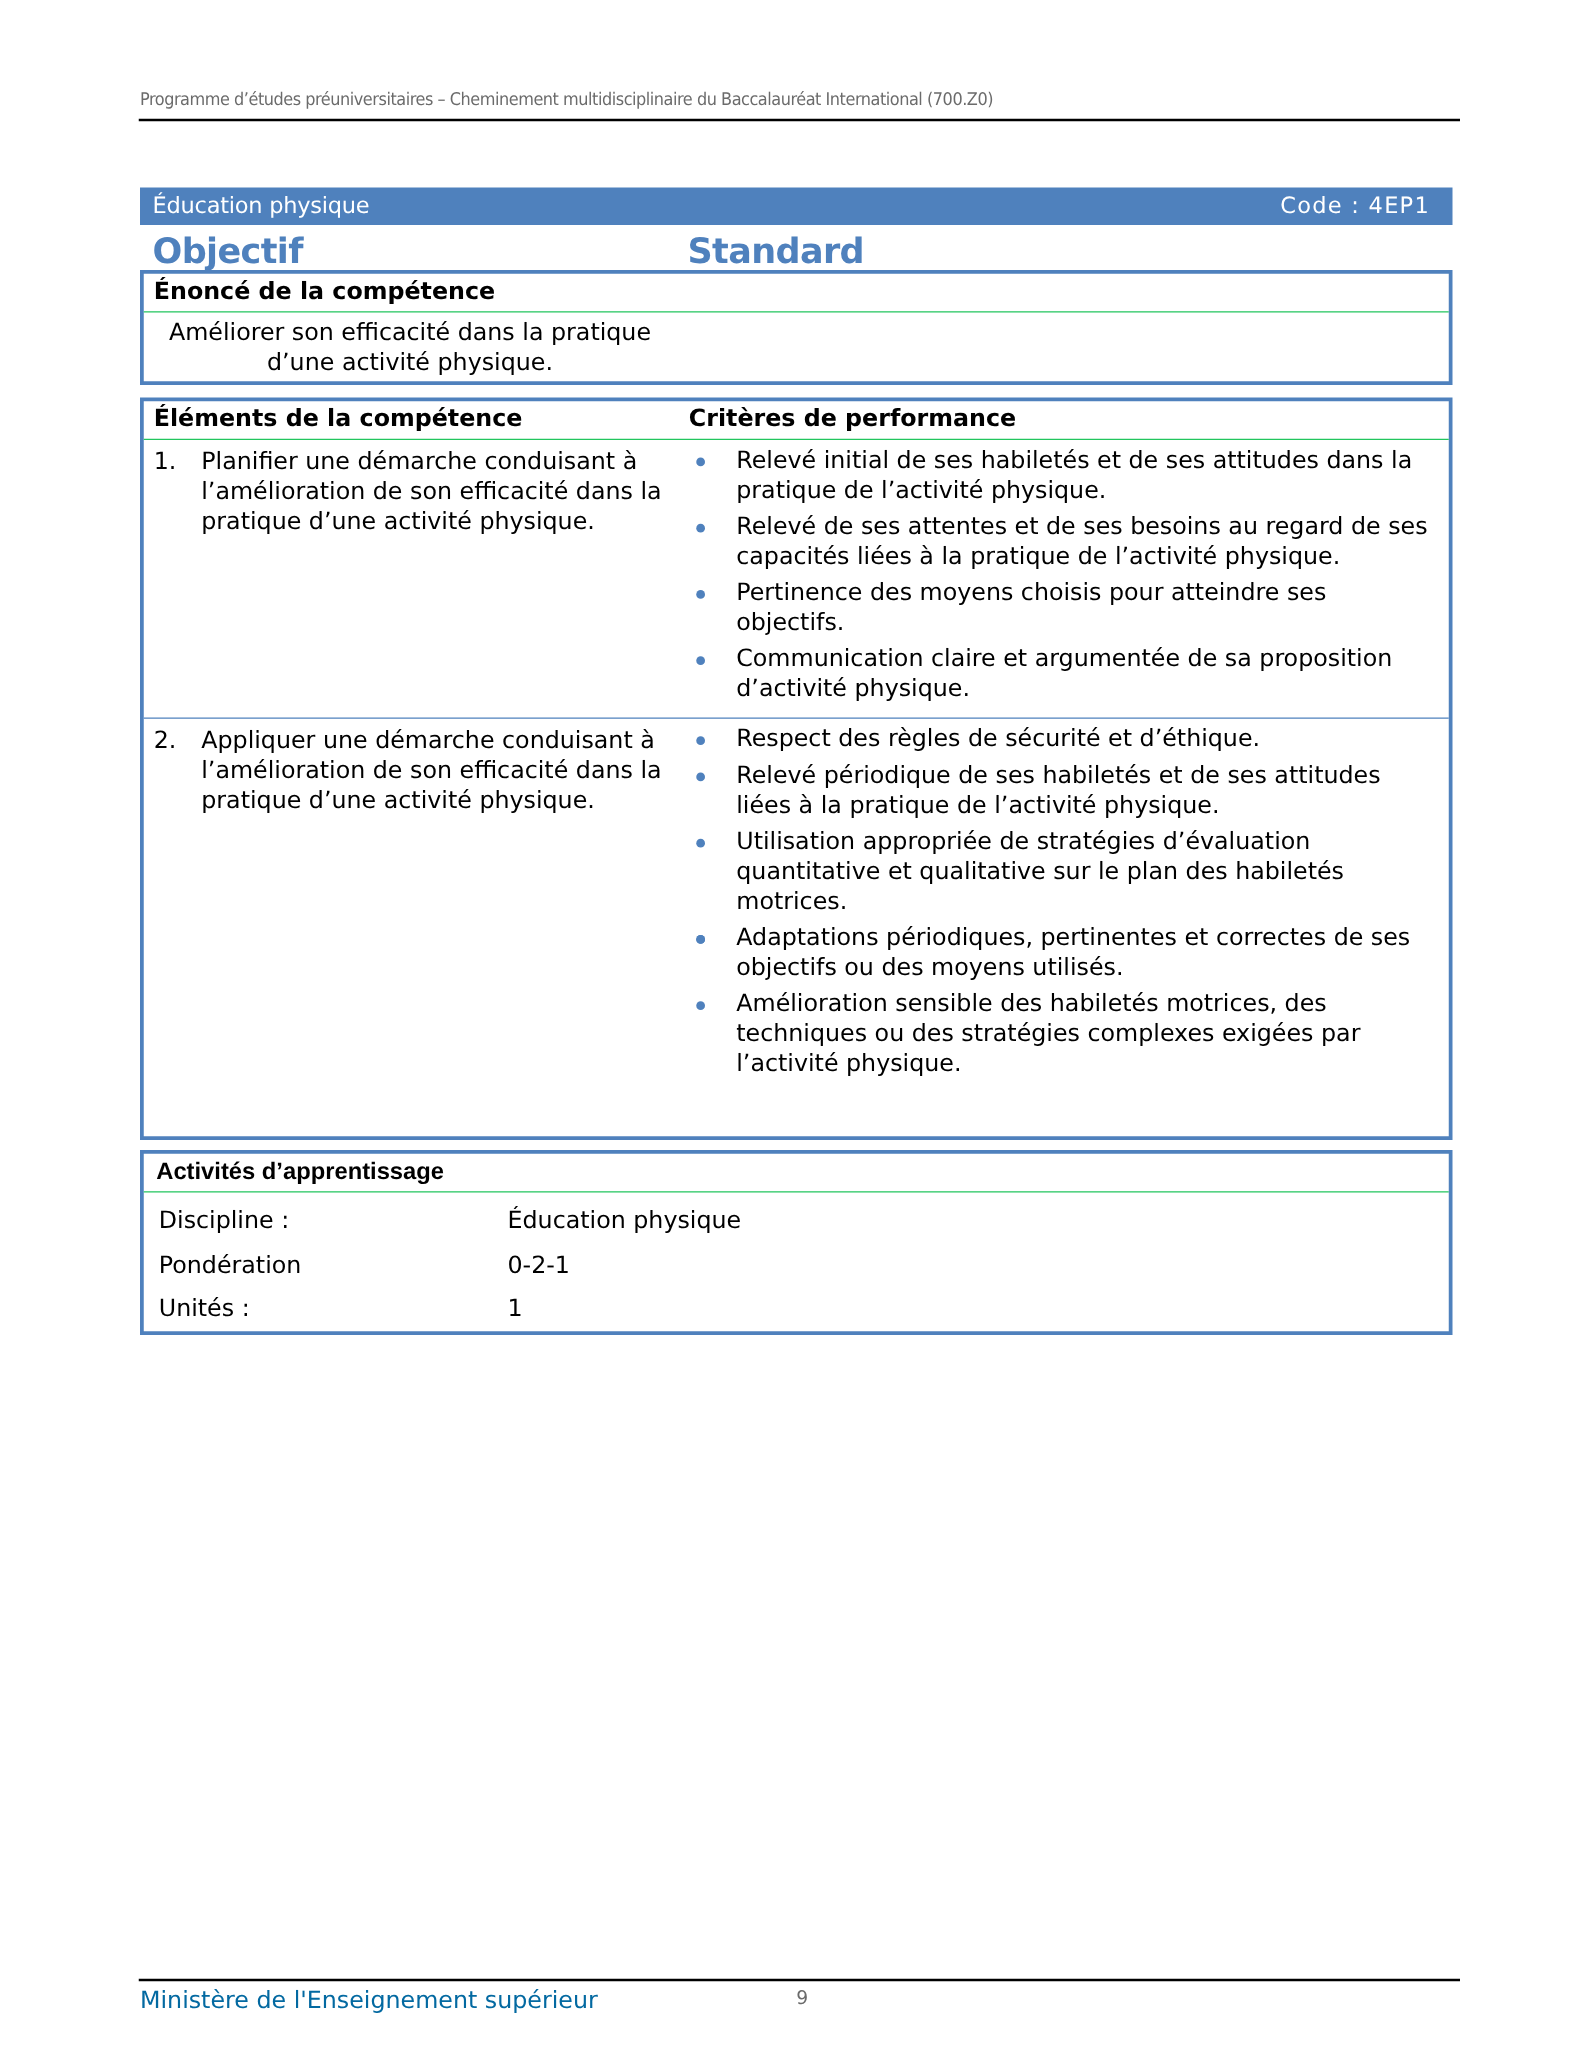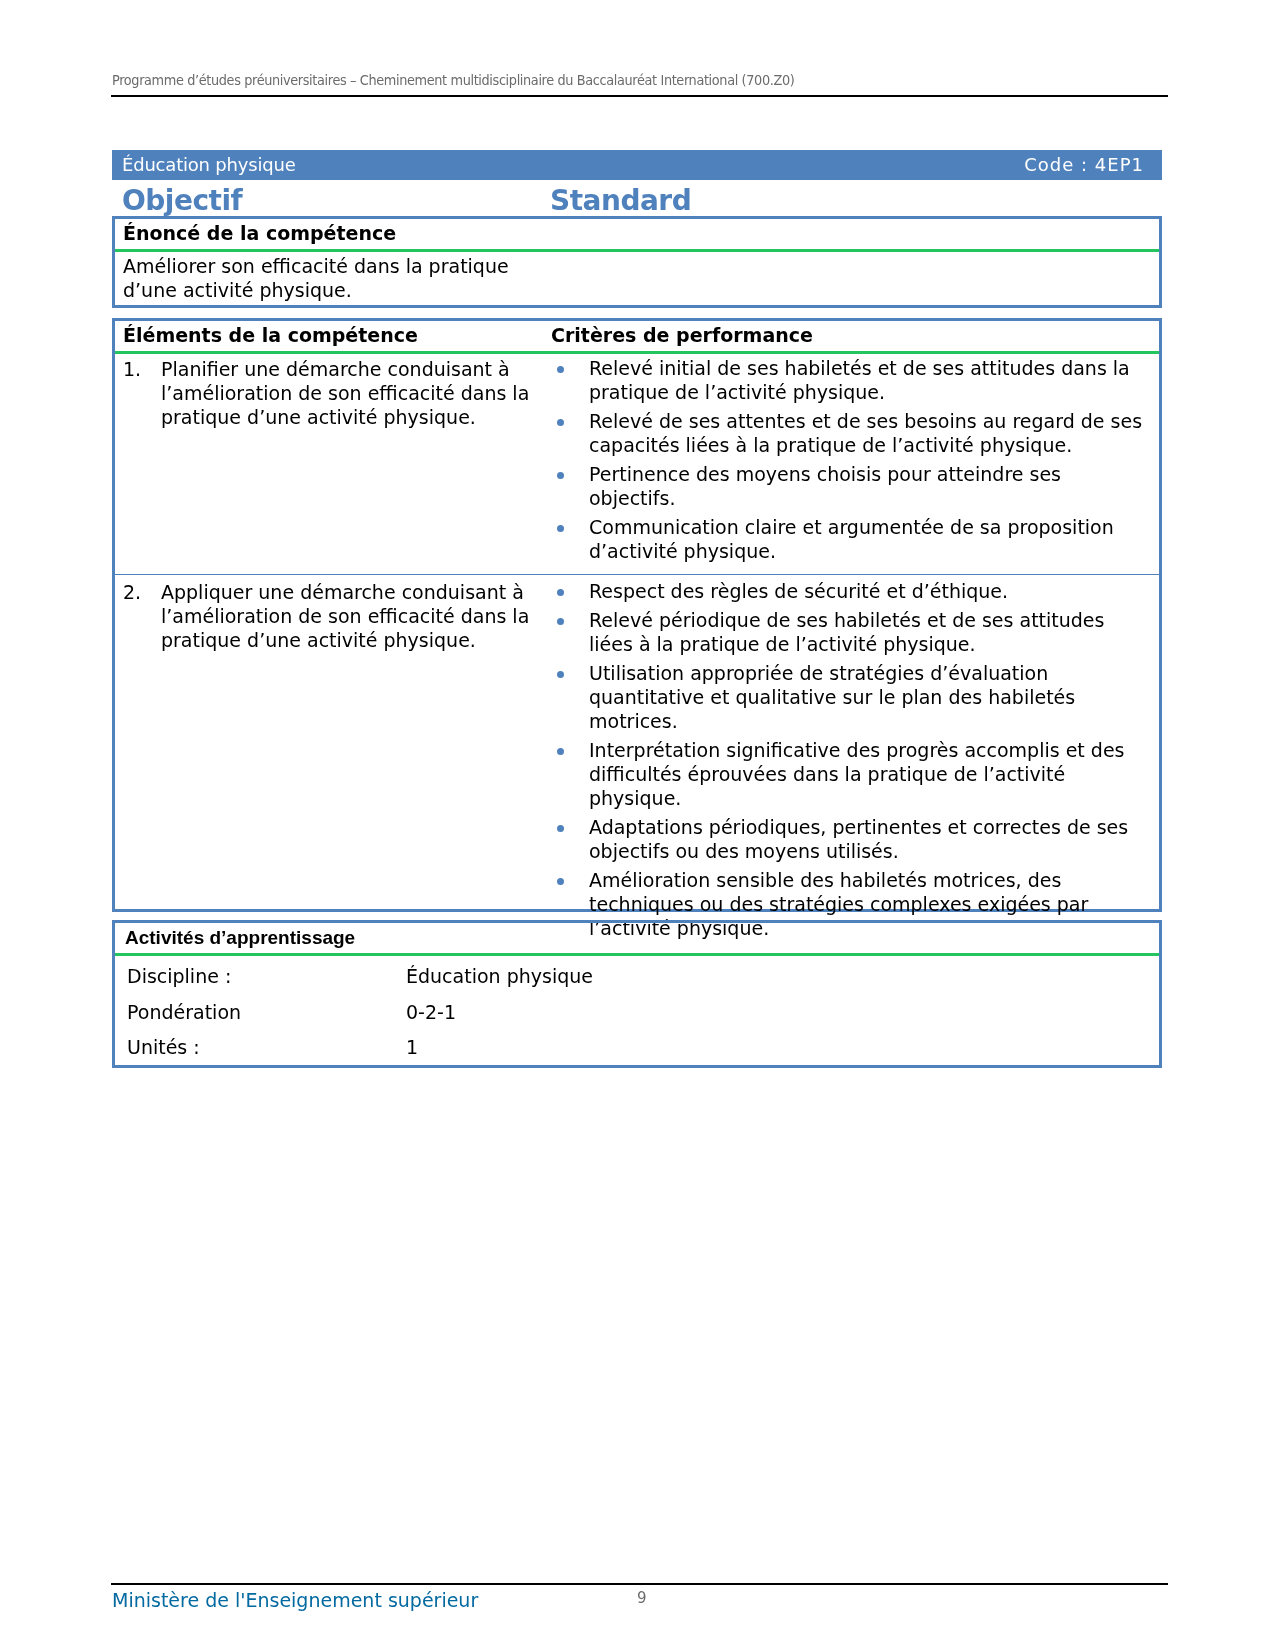--- a/index.html
+++ b/index.html
@@ -7,24 +7,24 @@
   .running-header { position:absolute; left:112px; top:72px; width:1055px; font-size:14px; color:#6b6b6b; font-family:"DejaVu Sans", sans-serif; letter-spacing:-0.4px; transform:scaleX(0.92); transform-origin:left; white-space:nowrap; }
   .header-rule { position:absolute; left:111px; top:95px; width:1057px; height:2px; background:#000; }
   .course-band { position:absolute; left:112px; top:150px; width:1050px; height:30px; background:#4f81bd; color:#fff; font-size:18px; }
   .course-band .title { position:absolute; left:10px; top:4px; letter-spacing:-0.2px; }
   .course-band .code { position:absolute; right:18px; top:4px; letter-spacing:1px; }
   .col-titles { position:absolute; left:112px; top:182px; width:1050px; height:34px; }
   .col-titles span { position:absolute; top:2px; font-size:28px; font-weight:bold; color:#4f81bd; letter-spacing:-0.5px; }
   .col-titles .obj { left:10px; }
   .col-titles .std { left:438px; }
   .box { position:absolute; left:112px; width:1044px; border:3px solid #4f81bd; }
-  .box .hdr { height:30px; border-bottom:3px solid #22c55e; font-weight:bold; font-size:19px; position:relative; }
+  .box .hdr { height:30px; border-bottom:1px solid #22c55e; font-weight:bold; font-size:19px; position:relative; }
   .box1 { top:216px; height:86px; }
   .box1 .hdr span { position:absolute; left:8px; top:3px; }
-  .box1 .body { position:absolute; left:8px; top:35px; font-size:19px; line-height:24px; width:410px; }
+  .box1 .body { position:absolute; left:8px; top:35px; font-size:19px; line-height:24px; width:410px;text-align:center; }
   .box2 { top:318px; height:588px; }
   .box2 .hdr span { position:absolute; top:3px; }
   .box2 .hdr .l { left:8px; }
   .box2 .hdr .r { left:436px; }
   .row { position:absolute; left:0; width:1044px; }
   .row1 { top:31px; height:222px; border-bottom:1px solid #4f81bd; }
   .row2 { top:254px; height:334px; }
   .el { position:absolute; left:8px; top:5px; width:410px; font-size:19px; line-height:24px; }
   .el .num { position:absolute; left:0; top:0; }
   .el .txt { position:absolute; left:38px; top:0; width:370px; }
@@ -84,21 +84,21 @@
 
   <div class="row row2">
     <div class="el">
       <span class="num">2.</span>
       <span class="txt">Appliquer une démarche conduisant à l’amélioration de son efficacité dans la pratique d’une activité physique.</span>
     </div>
     <ul class="crit">
       <li><span class="dot"></span><span>Respect des règles de sécurité et d’éthique.</span></li>
       <li><span class="dot"></span><span>Relevé périodique de ses habiletés et de ses attitudes liées à la pratique de l’activité physique.</span></li>
       <li><span class="dot"></span><span>Utilisation appropriée de stratégies d’évaluation quantitative et qualitative sur le plan des habiletés motrices.</span></li>
-      <li><span class="dot"></span><span>Interprétation significative des progrès accomplis et des difficultés éprouvées dans la pratique de l’activité physique.</span></li>
+      <li><span class="dot"></span></li>
       <li><span class="dot"></span><span>Adaptations périodiques, pertinentes et correctes de ses objectifs ou des moyens utilisés.</span></li>
       <li><span class="dot"></span><span>Amélioration sensible des habiletés motrices, des techniques ou des stratégies complexes exigées par l’activité physique.</span></li>
     </ul>
   </div>
 </div>
 
 <div class="box box3">
   <div class="hdr">
     <span>Activités d’apprentissage</span>
   </div>

